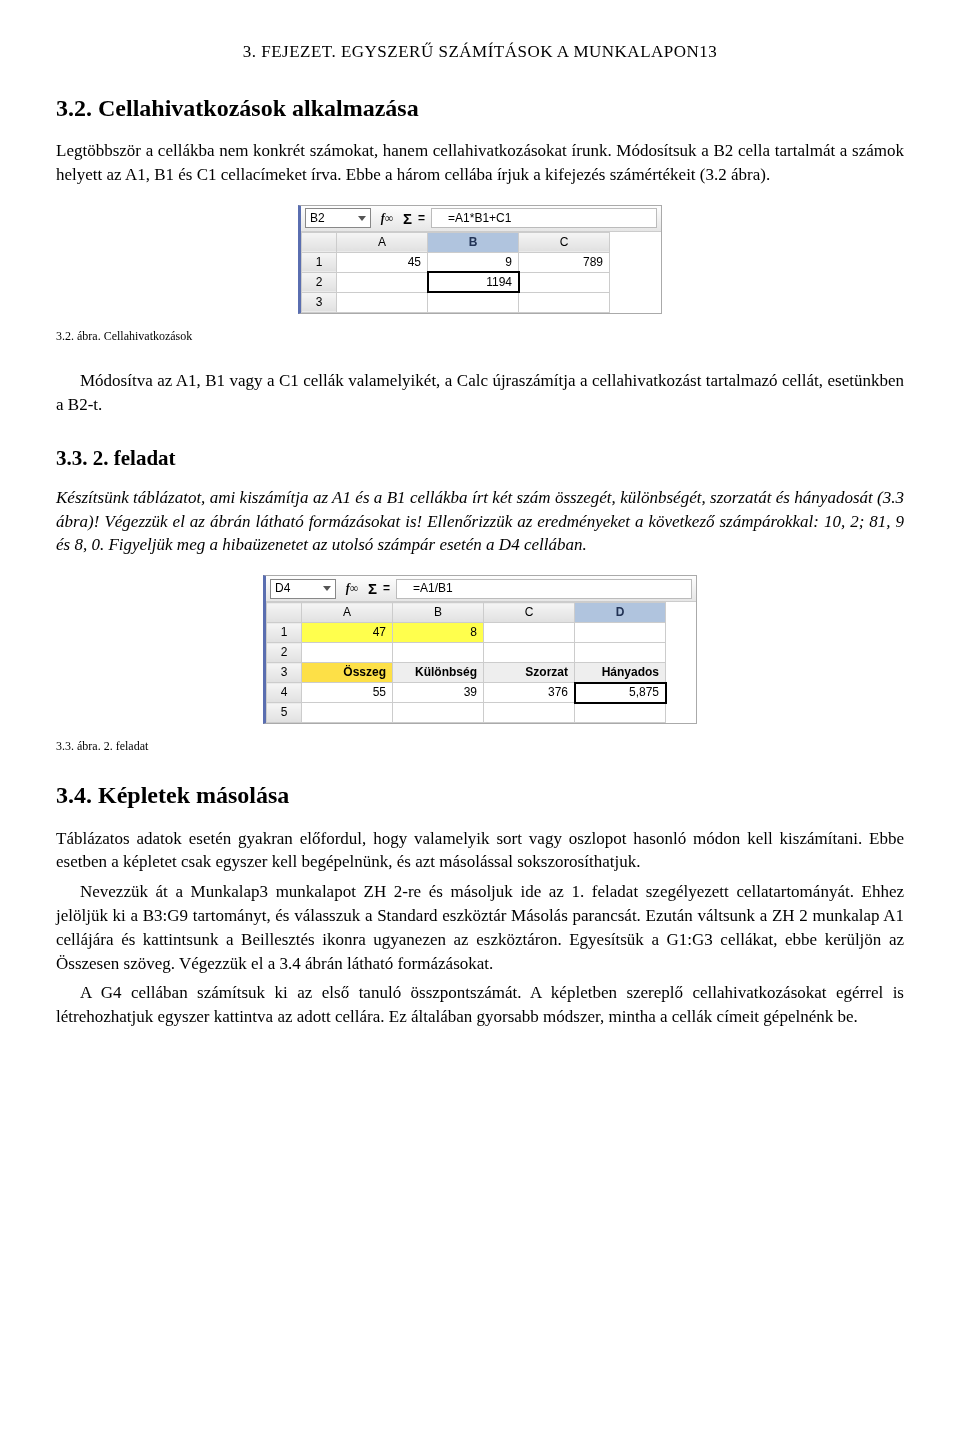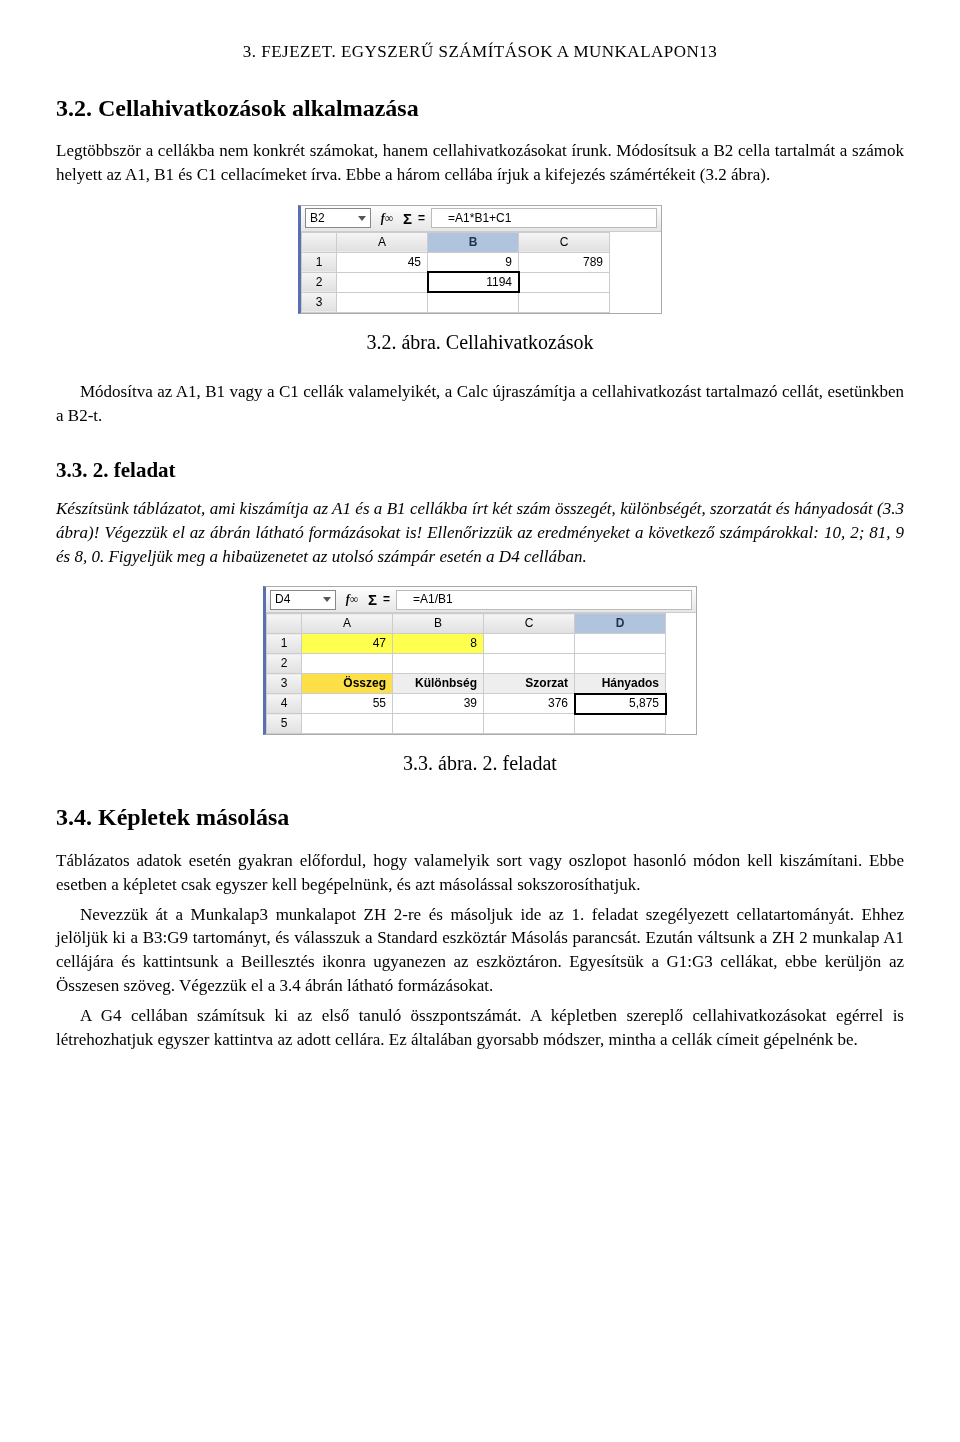--- a/index.html
+++ b/index.html
@@ -26,22 +26,22 @@
   }
   h2.sub-title {
     font-size: 21px;
     font-weight: bold;
     margin: 28px 0 12px 0;
   }
   p { margin: 0 0 6px 0; text-align: justify; }
   .indent { text-indent: 24px; }
   .italic { font-style: italic; }
   .fig-caption {
-    text-align: center;
-    font-size: 20px;
+    text-align: left;
+    font-size: 12px;
     margin: 14px 0 24px 0;
   }
   .figure-wrap {
     display: flex;
     justify-content: center;
     margin: 18px 0 6px 0;
   }
   
   .sheet {
     background: #fff;

